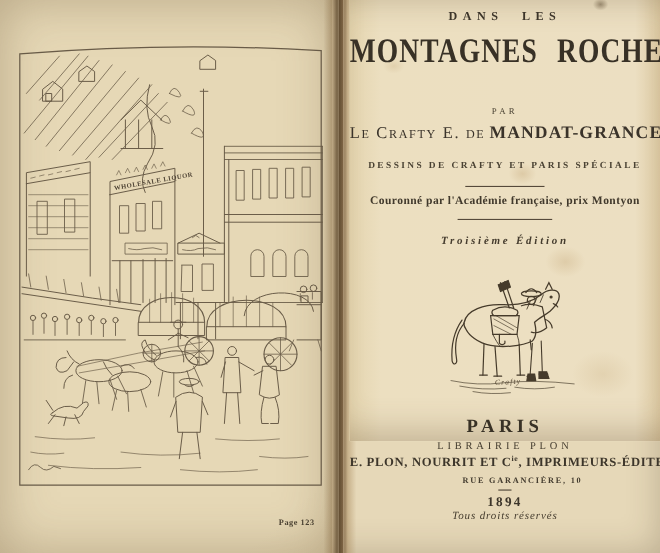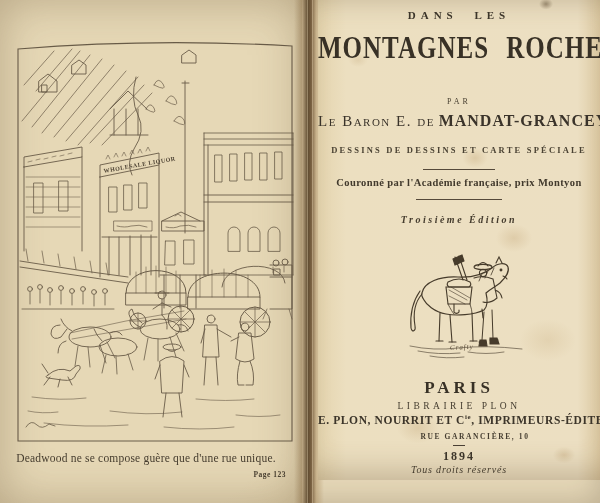--- a/index.html
+++ b/index.html
@@ -35,21 +35,21 @@
     background:linear-gradient(to right,
       rgba(150,120,80,0) 0%, rgba(130,100,60,.45) 28%,
       #5f4b30 46%, #7a6142 58%, rgba(170,140,95,.5) 74%, rgba(200,175,130,0) 100%);
   }
   .gutter:before,.gutter:after{
     content:"";position:absolute;top:0;bottom:0;width:1px;background:rgba(245,230,195,.35);
   }
   .gutter:before{left:13px;} .gutter:after{left:18px;}
   
   .right-page{
-    position:absolute;left:318px;top:0;width:282px;height:480px;
+    position:absolute;left:318px;top:0;width:282px;height:401px;
     background:
       radial-gradient(18px 14px at 157px 158px, rgba(168,128,70,.22), rgba(168,128,70,0) 70%),
       radial-gradient(26px 20px at 196px 238px, rgba(168,128,70,.20), rgba(168,128,70,0) 70%),
       radial-gradient(30px 22px at 100px 428px, rgba(160,120,62,.18), rgba(160,120,62,0) 70%),
       radial-gradient(16px 12px at 246px 455px, rgba(160,120,62,.22), rgba(160,120,62,0) 70%),
       radial-gradient(14px 10px at 40px 60px,  rgba(160,120,62,.15), rgba(160,120,62,0) 70%),
       radial-gradient(40px 30px at 230px 340px, rgba(170,132,72,.14), rgba(170,132,72,0) 70%),
       radial-gradient(10px 8px  at 228px 4px,  rgba(70,52,28,.45),  rgba(70,52,28,0) 70%),
       linear-gradient(to right, #e4d4ae 0%, #ecdfc0 10%, #ecdfc2 92%, #dcc9a2 100%),
       #ecdfc2;
@@ -191,42 +191,41 @@
         <path d="M225,308 h12 l3,26 q-9,6 -18,0 z M226,336 q-4,14 -2,24 h6 M236,336 q5,12 3,24 h-7 M225,312 l-8,4"></path>
 
         <path stroke-width="0.6" d="M18,372 q28,4 54,1 M96,386 q36,5 72,1 M182,374 q30,3 58,0 M30,398 q40,5 84,2 M150,402 q36,4 70,0 M222,390 q24,3 44,0 M14,386 q14,3 30,1"></path>
 
         <path stroke-width="0.8" d="M12,402 q5,-8 11,-2 q5,5 12,-1 l6,2"></path>
 
       </g>
       <text x="90" y="148" font-size="6" font-weight="bold" fill="#4f4435" transform="rotate(-10 90 148)" letter-spacing="0.5">WHOLESALE LIQUOR</text>
     </svg>
 
-    <div class="caption">Deadwood ne se compose guère que d'une rue unique.</div>
     <div class="page-ref">Page 123</div>
   </div>
 
   <div class="gutter"></div>
 
   <div class="right-page">
 
     <div class="rp-line half-title">DANS LES</div>
 
     <div class="rp-line main-title">
       <span>MONTAGNES ROCHEUSES</span>
     </div>
 
     <div class="rp-line byline">PAR</div>
 
     <div class="rp-line author">
-      <span class="pre">Le Baron E. de</span>
+      <span class="pre">Le Crafty E. de</span>
       <span class="name">MANDAT-GRANCEY</span>
     </div>
 
-    <div class="rp-line dessins">DESSINS DE DESSINS ET CARTE SPÉCIALE</div>
+    <div class="rp-line dessins">DESSINS DE CRAFTY ET PARIS SPÉCIALE</div>
 
     <div class="rule rule1"></div>
 
     <div class="rp-line award">Couronné par l'Académie française, prix Montyon</div>
 
     <div class="rule rule2"></div>
 
     <div class="rp-line edition">Troisième Édition</div>
 
     <svg class="vignette" width="152" height="116" viewBox="0 0 152 116">

